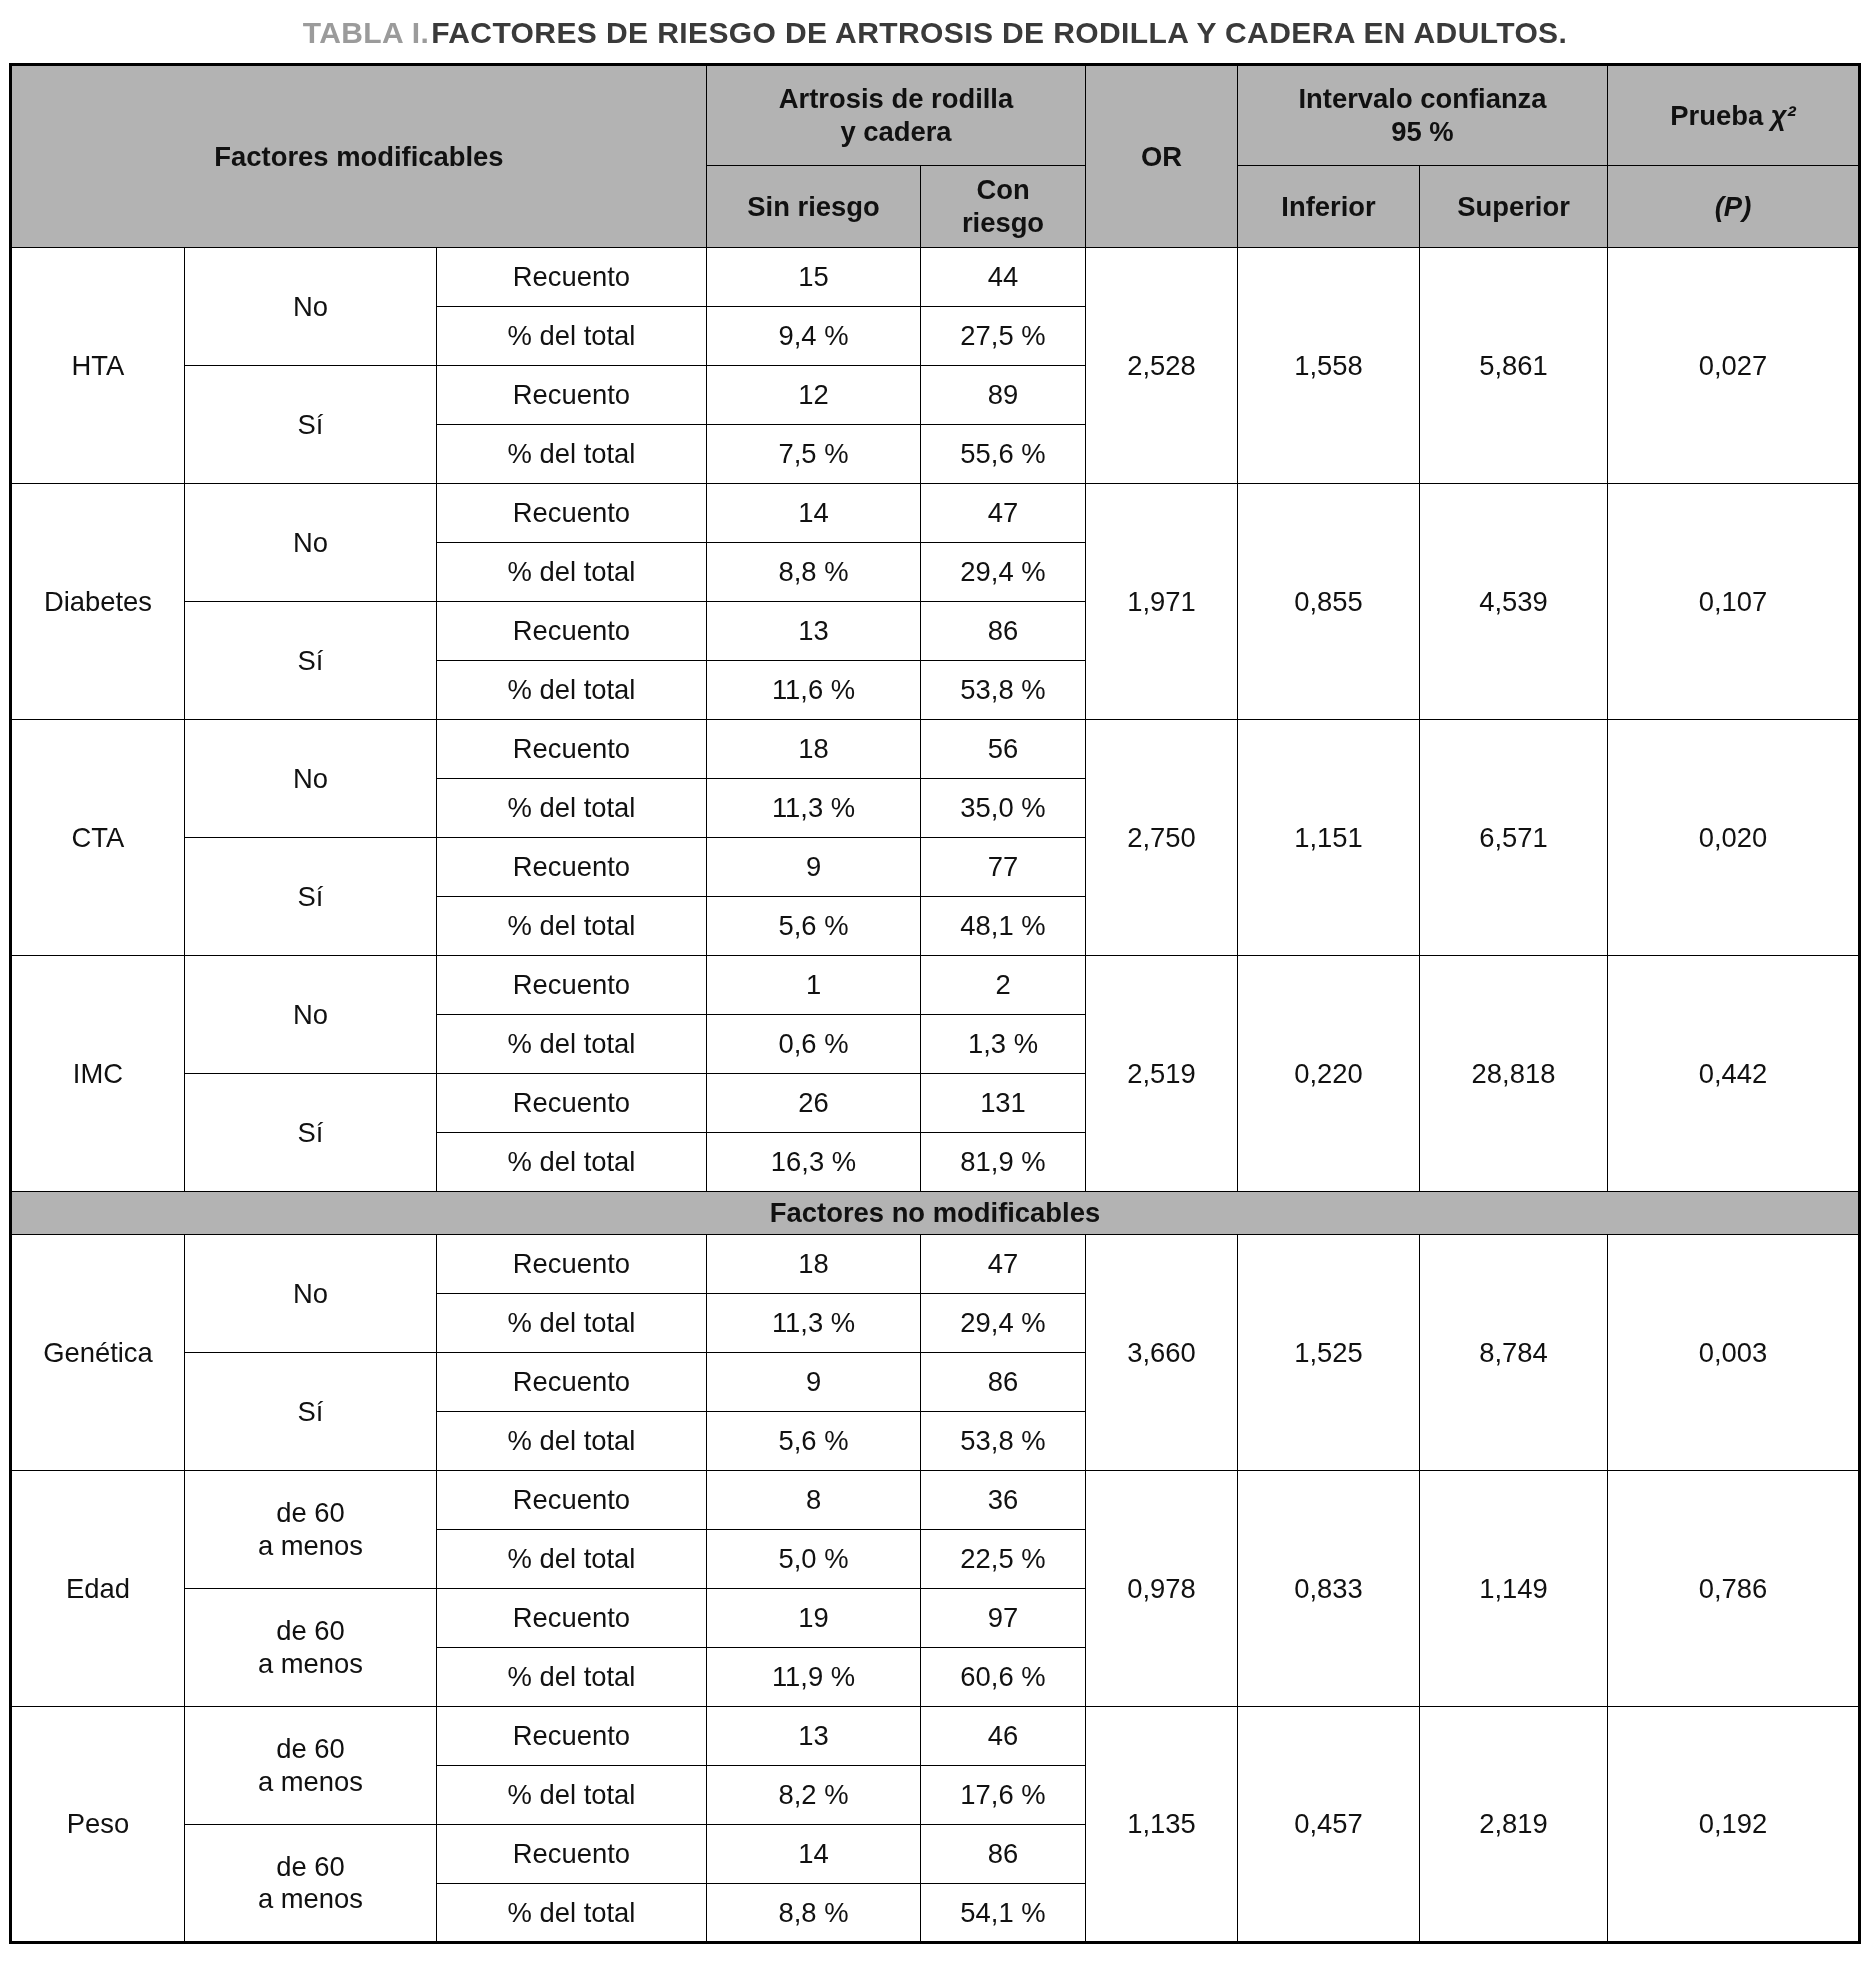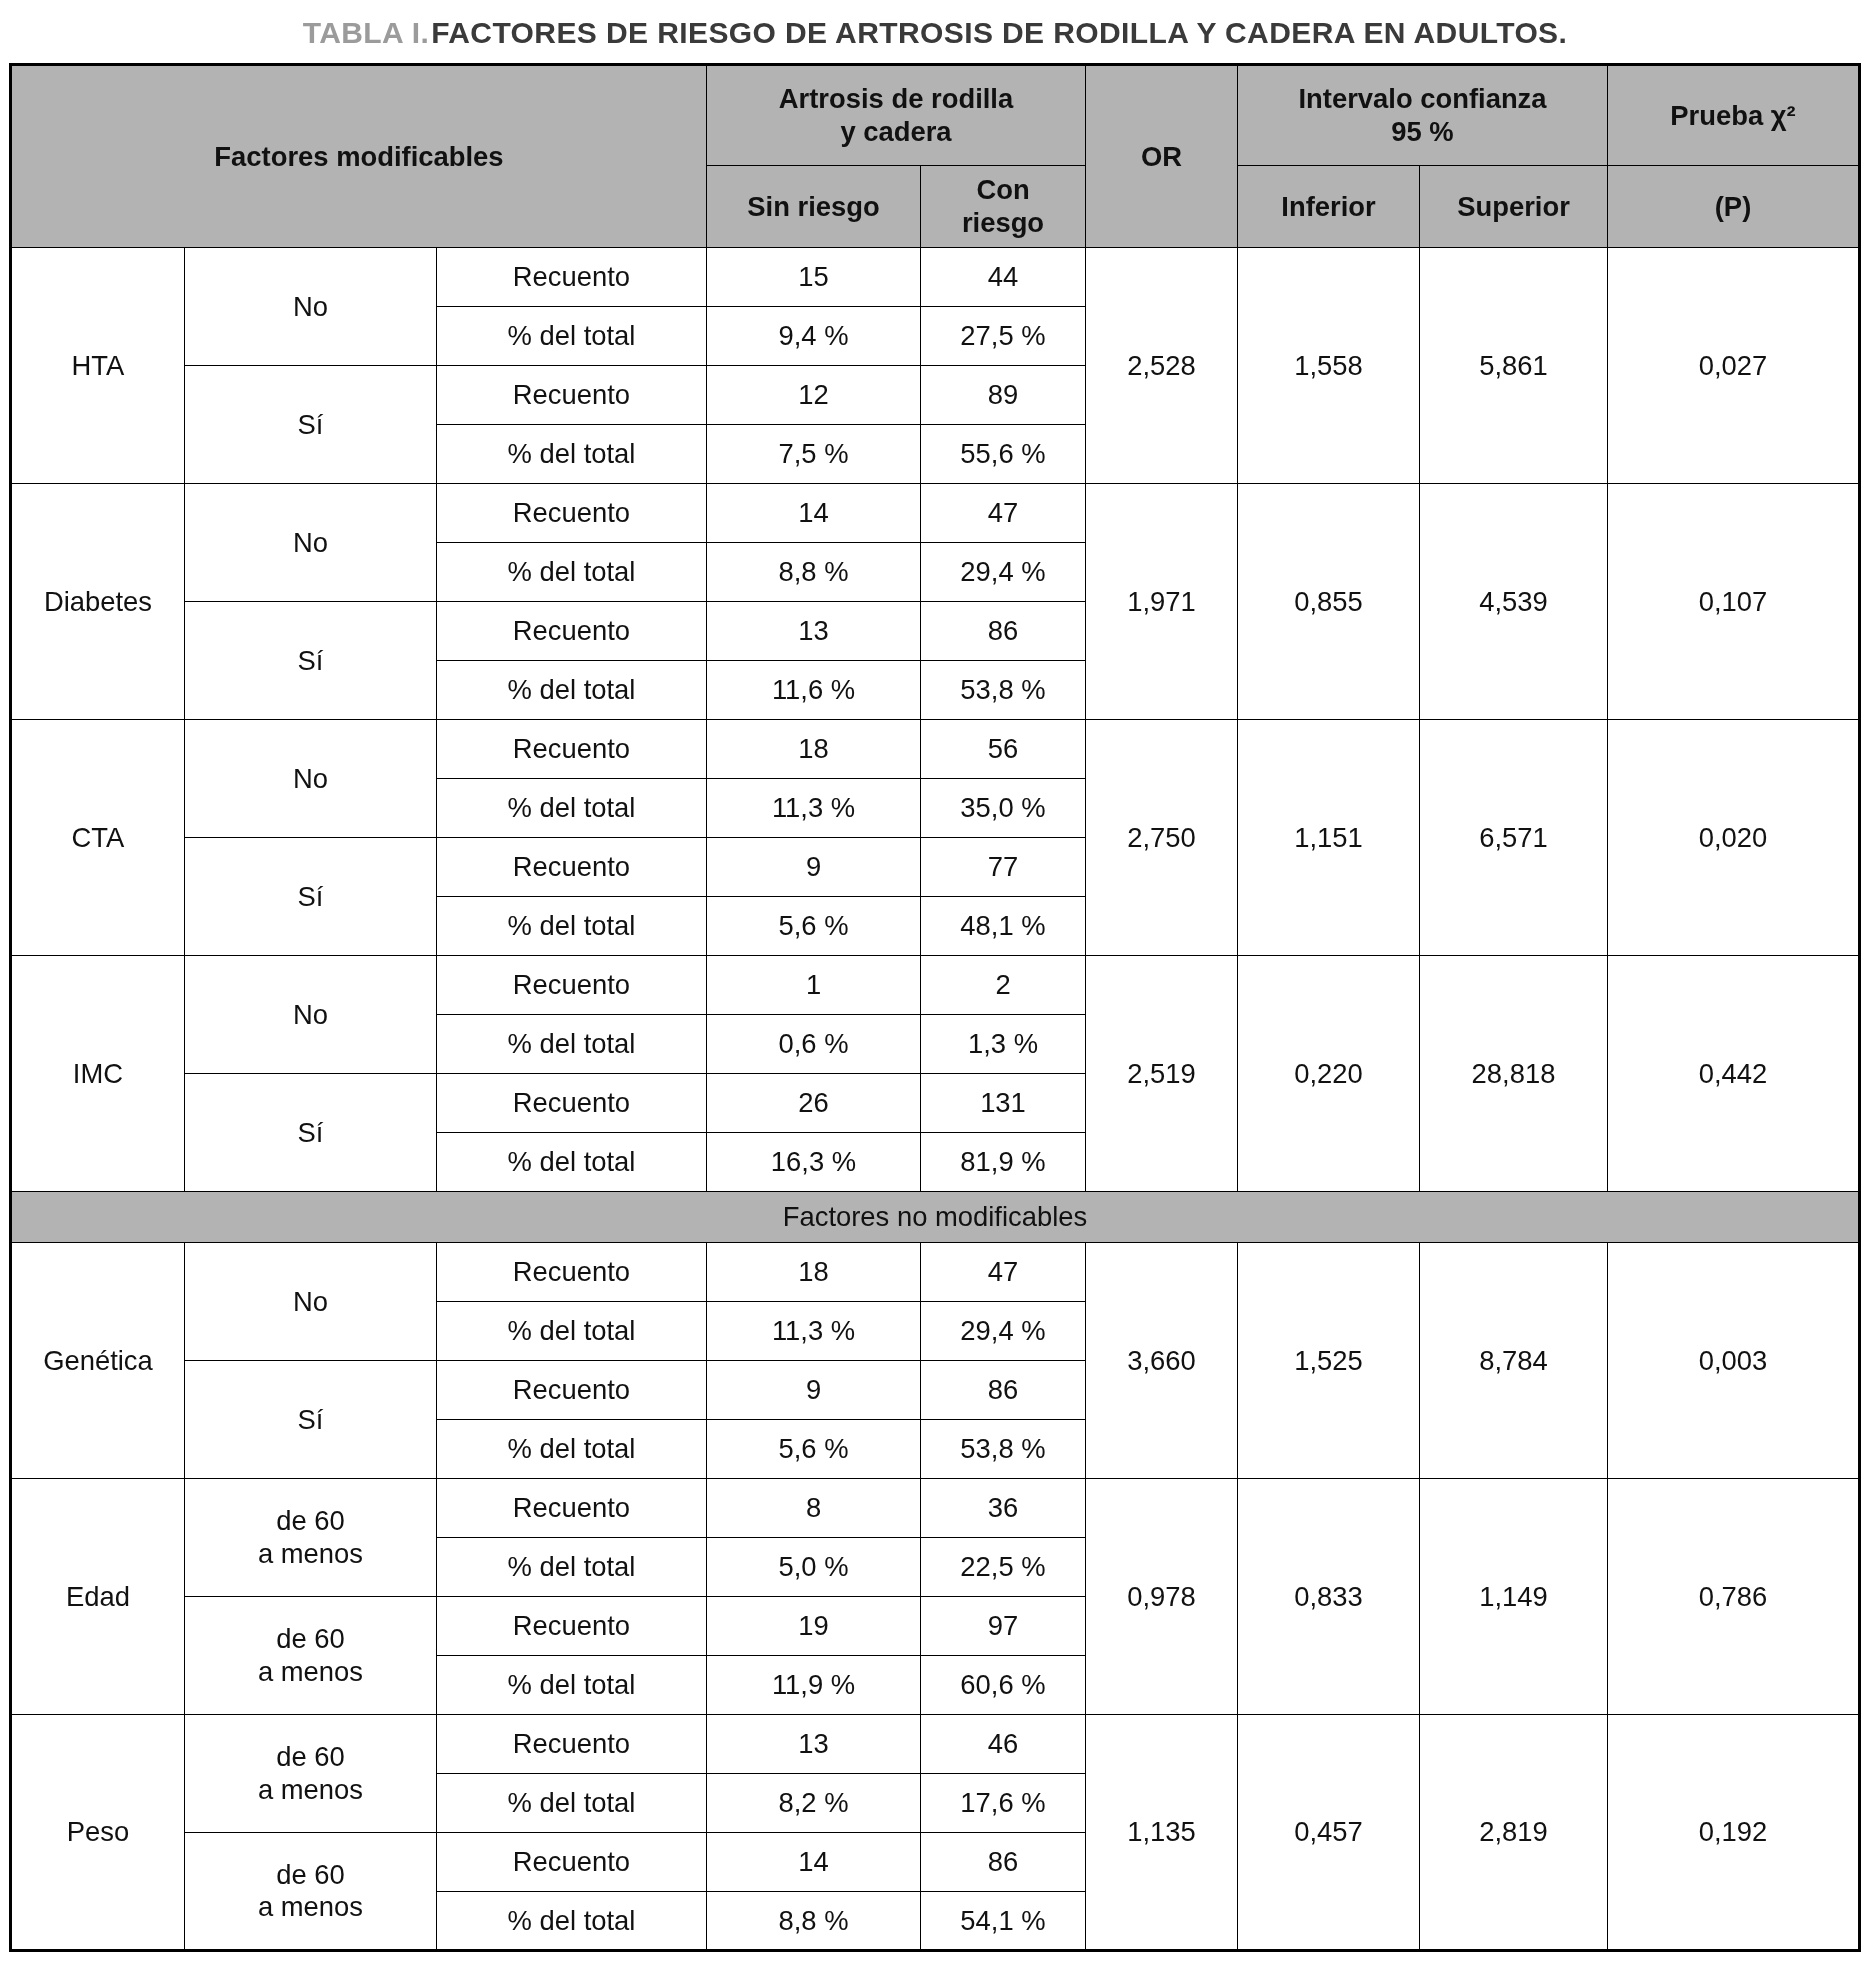--- a/index.html
+++ b/index.html
@@ -47,24 +47,24 @@
     background:var(--header-bg);
     font-weight:bold;
     white-space:pre-line;
   }
   .hrow1 th{height:101px;}
   .hrow2 th{height:82px;}
   .risk tbody td{height:59px;}
   td.level{white-space:pre-line;}
   tr.section-row td{
     background:var(--header-bg);
-    font-weight:normal;
-    height:51px;
-  }
-  .italic{}
+    font-weight:bold;
+    height:43px;
+  }
+  .italic{font-style:italic;}
 </style>
 </head>
 <body>
 
 <div class="page-title">
   <span class="t-label">TABLA I.</span><span class="t-text">FACTORES DE RIESGO DE ARTROSIS DE RODILLA Y CADERA EN ADULTOS.</span>
 </div>
 
 <table class="risk">
   <colgroup>

